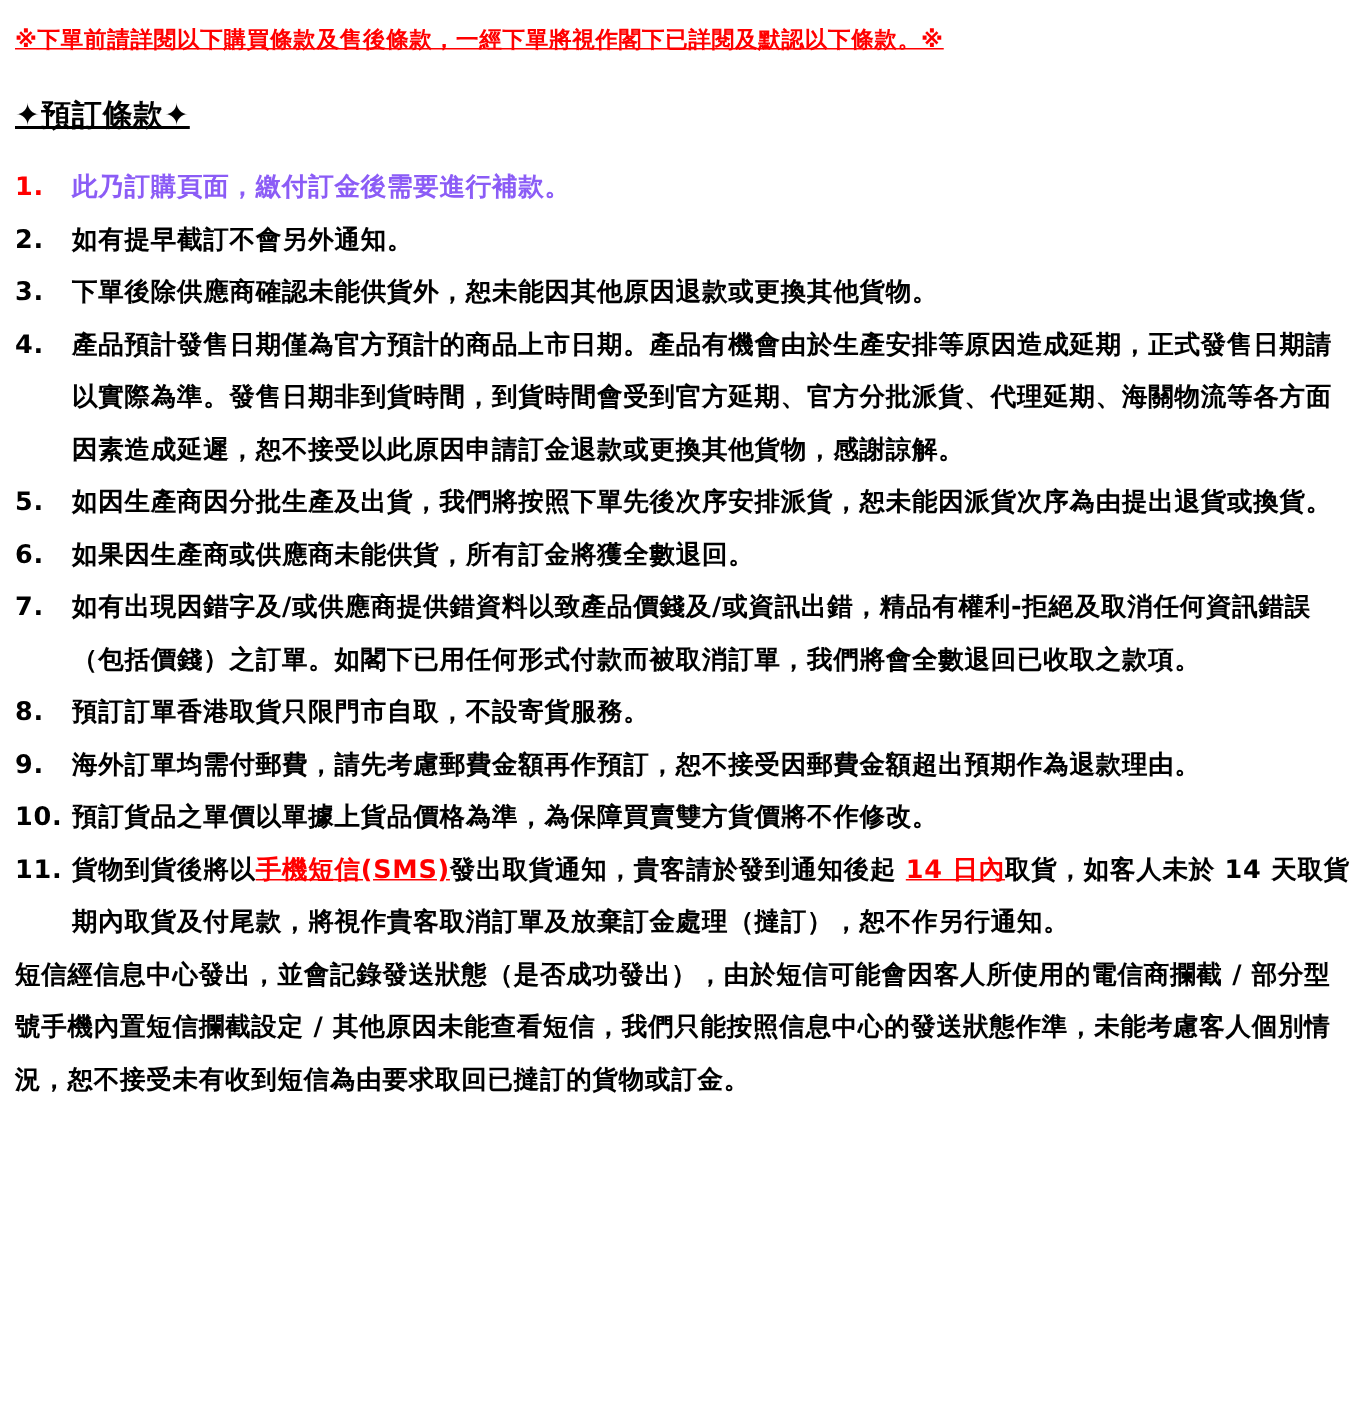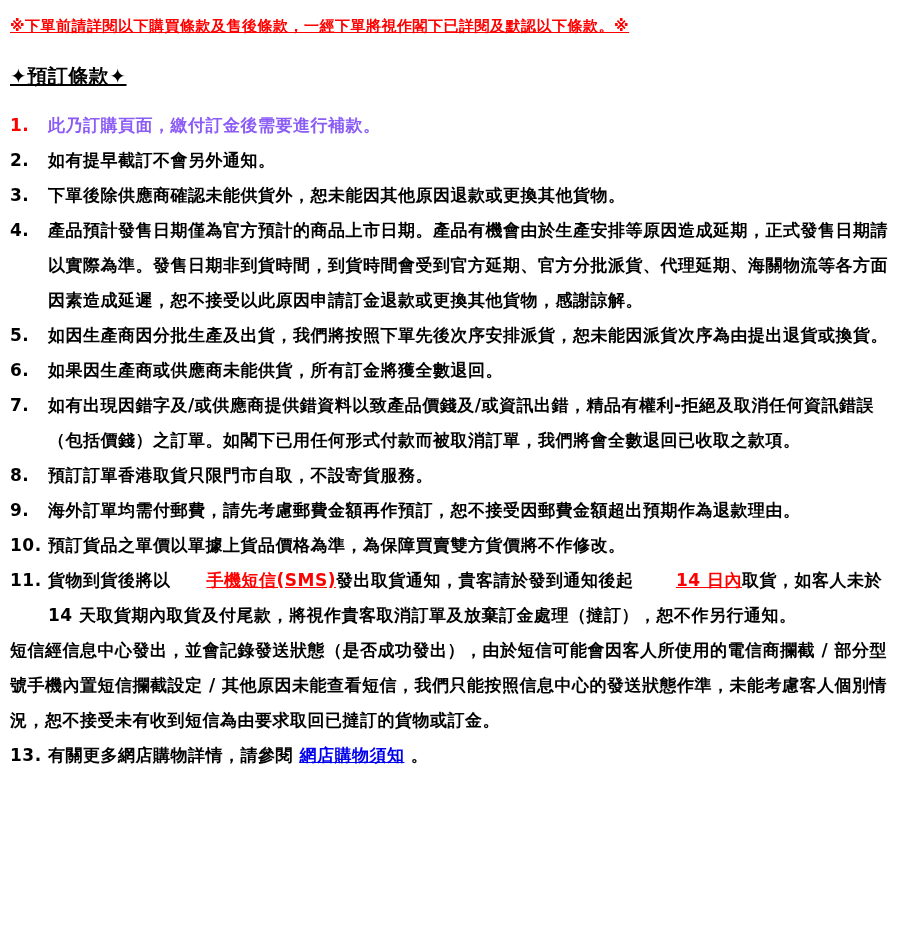--- a/index.html
+++ b/index.html
@@ -51,21 +51,20 @@
   }
   .term .text {
     flex: 1;
     min-width: 0;
   }
   .num-red { color: #ff0000; }
   .seg-red { color: #8b5cf6; }
   .seg-redline {
     color: #ff0000;
     text-decoration: underline;
-    margin-left: 36px;
   }
   .seg-link {
     color: #0000ee;
     text-decoration: underline;
     cursor: pointer;
   }
 </style>
 </head>
 <body>
 
@@ -115,18 +114,14 @@
         <span class="num">10.</span>
         <span class="text"><span>預訂貨品之單價以單據上貨品價格為準，為保障買賣雙方貨價將不作修改。</span></span>
       </div>
       <div class="term">
         <span class="num">11.</span>
         <span class="text"><span>貨物到貨後將以</span><span class="seg-redline">手機短信(SMS)</span><span>發出取貨通知，貴客請於發到通知後起 </span><span class="seg-redline">14 日內</span><span>取貨，如客人未於 14 天取貨期內取貨及付尾款，將視作貴客取消訂單及放棄訂金處理（撻訂），恕不作另行通知。</span></span>
       </div>
       <div class="term">
         <span class="text"><span>短信經信息中心發出，並會記錄發送狀態（是否成功發出），由於短信可能會因客人所使用的電信商攔截 / 部分型號手機內置短信攔截設定 / 其他原因未能查看短信，我們只能按照信息中心的發送狀態作準，未能考慮客人個別情況，恕不接受未有收到短信為由要求取回已撻訂的貨物或訂金。</span></span>
       </div>
-      <div class="term">
-        <span class="num">13.</span>
-        <span class="text"><span>有關更多網店購物詳情，請參閱 </span><span class="seg-link">網店購物須知</span><span> 。</span></span>
-      </div>
     </div>
 </div>
 
 </body></html>

